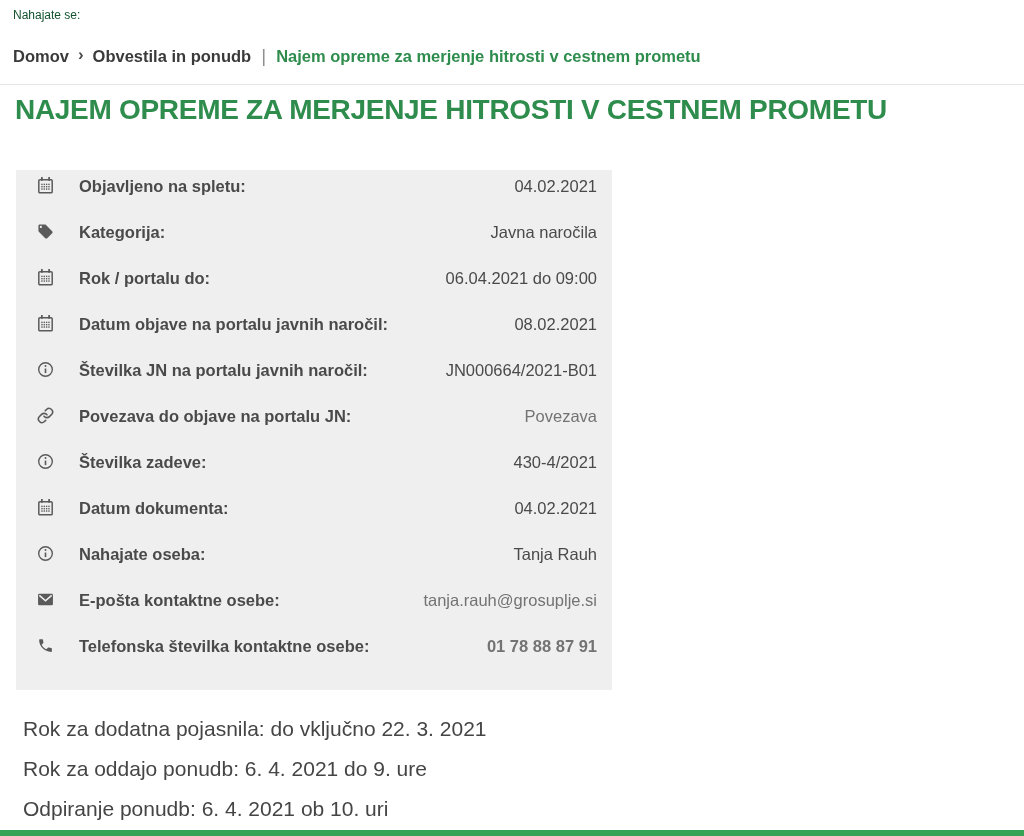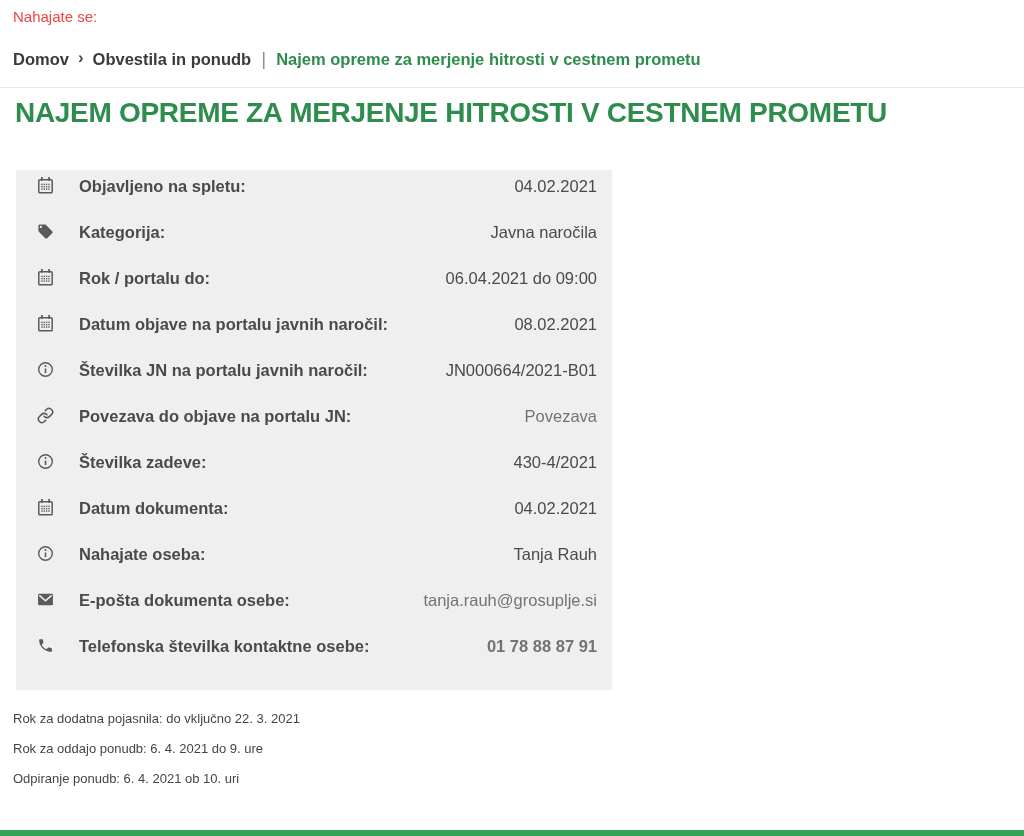--- a/index.html
+++ b/index.html
@@ -6,22 +6,22 @@
   .page{
     position:relative;
     width:1024px;height:836px;
     background:#ffffff;
     overflow:hidden;
     font-family:"Liberation Sans", sans-serif;
     color:#3c3c3c;
   }
   .location{
     margin:8px 0 0 13px;
-    font-size:15px;
-    color:#ef4444;
+    font-size:12px;
+    color:#14532d;
   }
   .breadcrumb{
     margin:23px 0 0 13px;
     display:flex;
     align-items:center;
     gap:9px;
     font-size:16.5px;
     font-weight:700;
     color:#3a3a3a;
     white-space:nowrap;
@@ -92,22 +92,22 @@
     cursor:pointer;
   }
   .row .value.vbold{
     font-weight:700;
   }
   .details{
     position:absolute;
     left:13px;top:704px;
   }
   .details p{
-    margin:0;
-    font-size:13px;
+    margin:10px;
+    font-size:21px;
     line-height:30px;
     color:#454545;
   }
   .footer-bar{
     position:absolute;
     left:0;bottom:0;
     width:1024px;height:6px;
   }
 </style>
 </head>
@@ -290,21 +290,21 @@
         <span class="label">Nahajate oseba:</span>
         <span class="value">Tanja Rauh</span>
       </div>
       <div class="row">
         <span class="icon">
           <svg width="17" height="17" viewBox="0 0 16 16">
             <rect x="1" y="2.6" width="14" height="10.8" rx="1.2" fill="#5a5a5a"></rect>
             <polyline points="2.2,4.2 8,9.2 13.8,4.2" fill="none" stroke="#efefef" stroke-width="1.5"></polyline>
           </svg>
         </span>
-        <span class="label">E-pošta dokumenta osebe:</span>
+        <span class="label">E-pošta kontaktne osebe:</span>
         <span class="value link">tanja.rauh@grosuplje.si</span>
       </div>
       <div class="row">
         <span class="icon">
           <svg width="17" height="17" viewBox="0 0 24 24">
             <path fill="#5a5a5a" d="M6.62 10.79c1.44 2.83 3.76 5.14 6.59 6.59l2.2-2.2c.27-.27.67-.36 1.02-.24 1.12.37 2.33.57 3.57.57.55 0 1 .45 1 1V20c0 .55-.45 1-1 1-9.39 0-17-7.61-17-17 0-.55.45-1 1-1h3.5c.55 0 1 .45 1 1 0 1.25.2 2.45.57 3.57.11.35.03.74-.25 1.02l-2.2 2.2z"></path>
           </svg>
         </span>
         <span class="label">Telefonska številka kontaktne osebe:</span>
         <span class="value link vbold">01 78 88 87 91</span>

